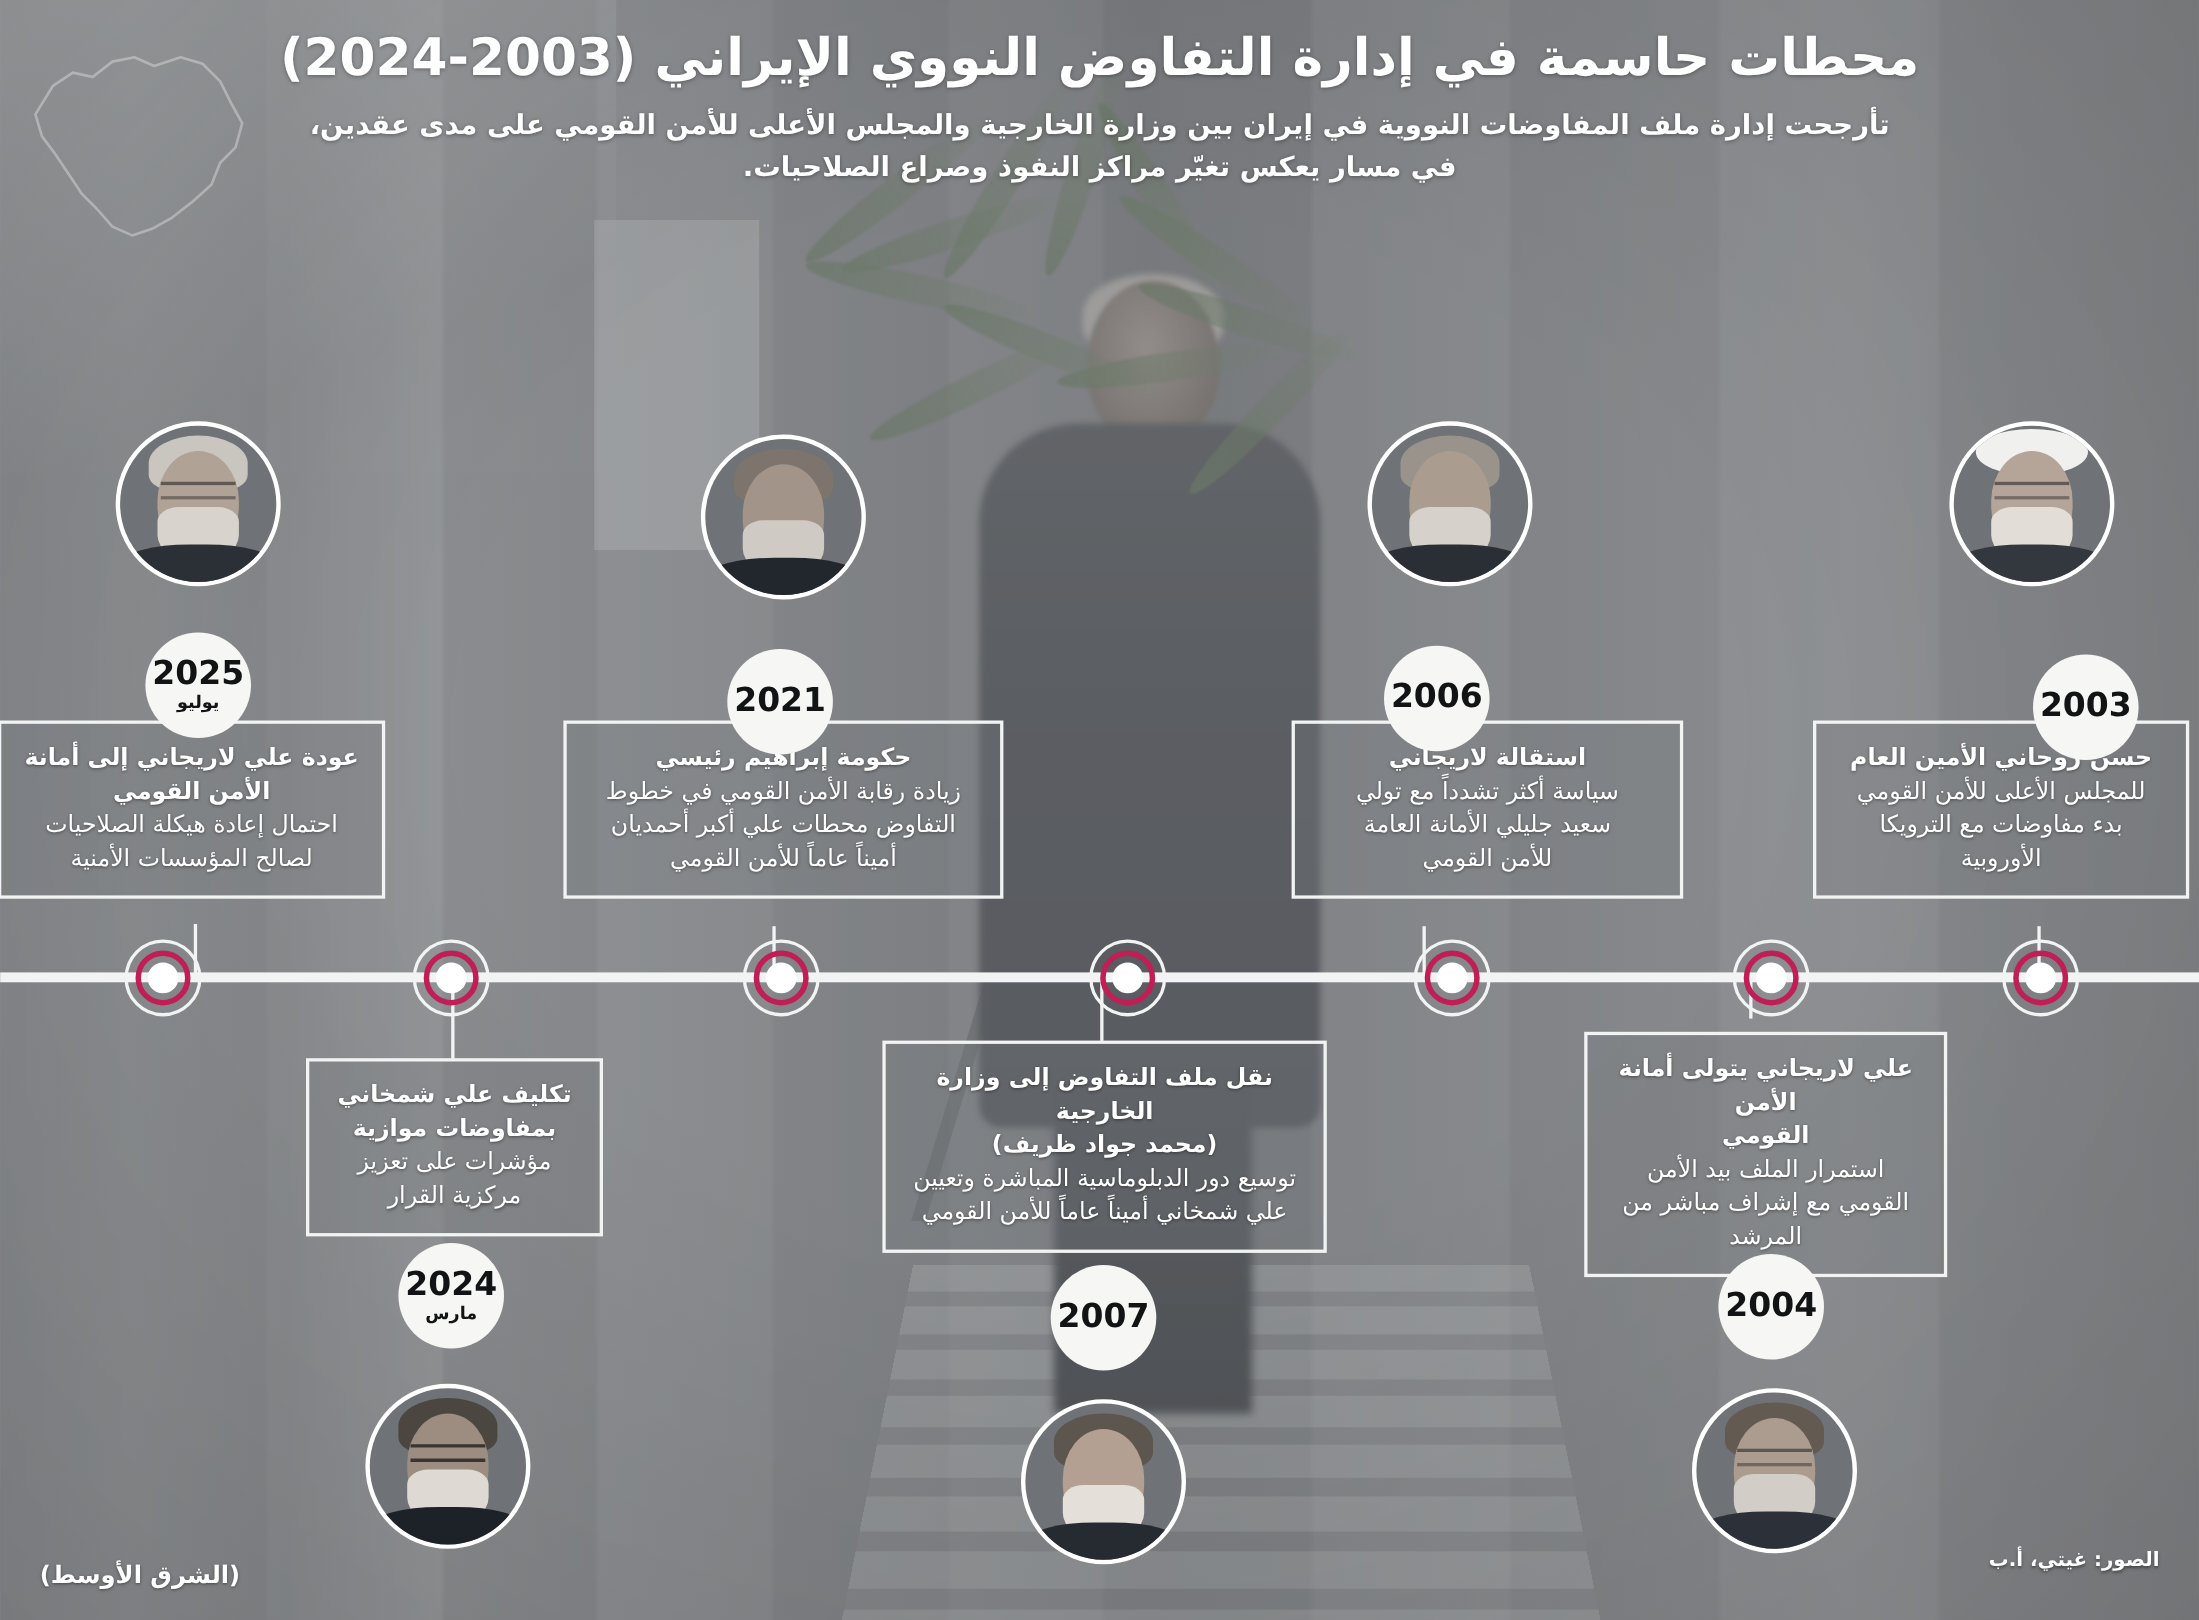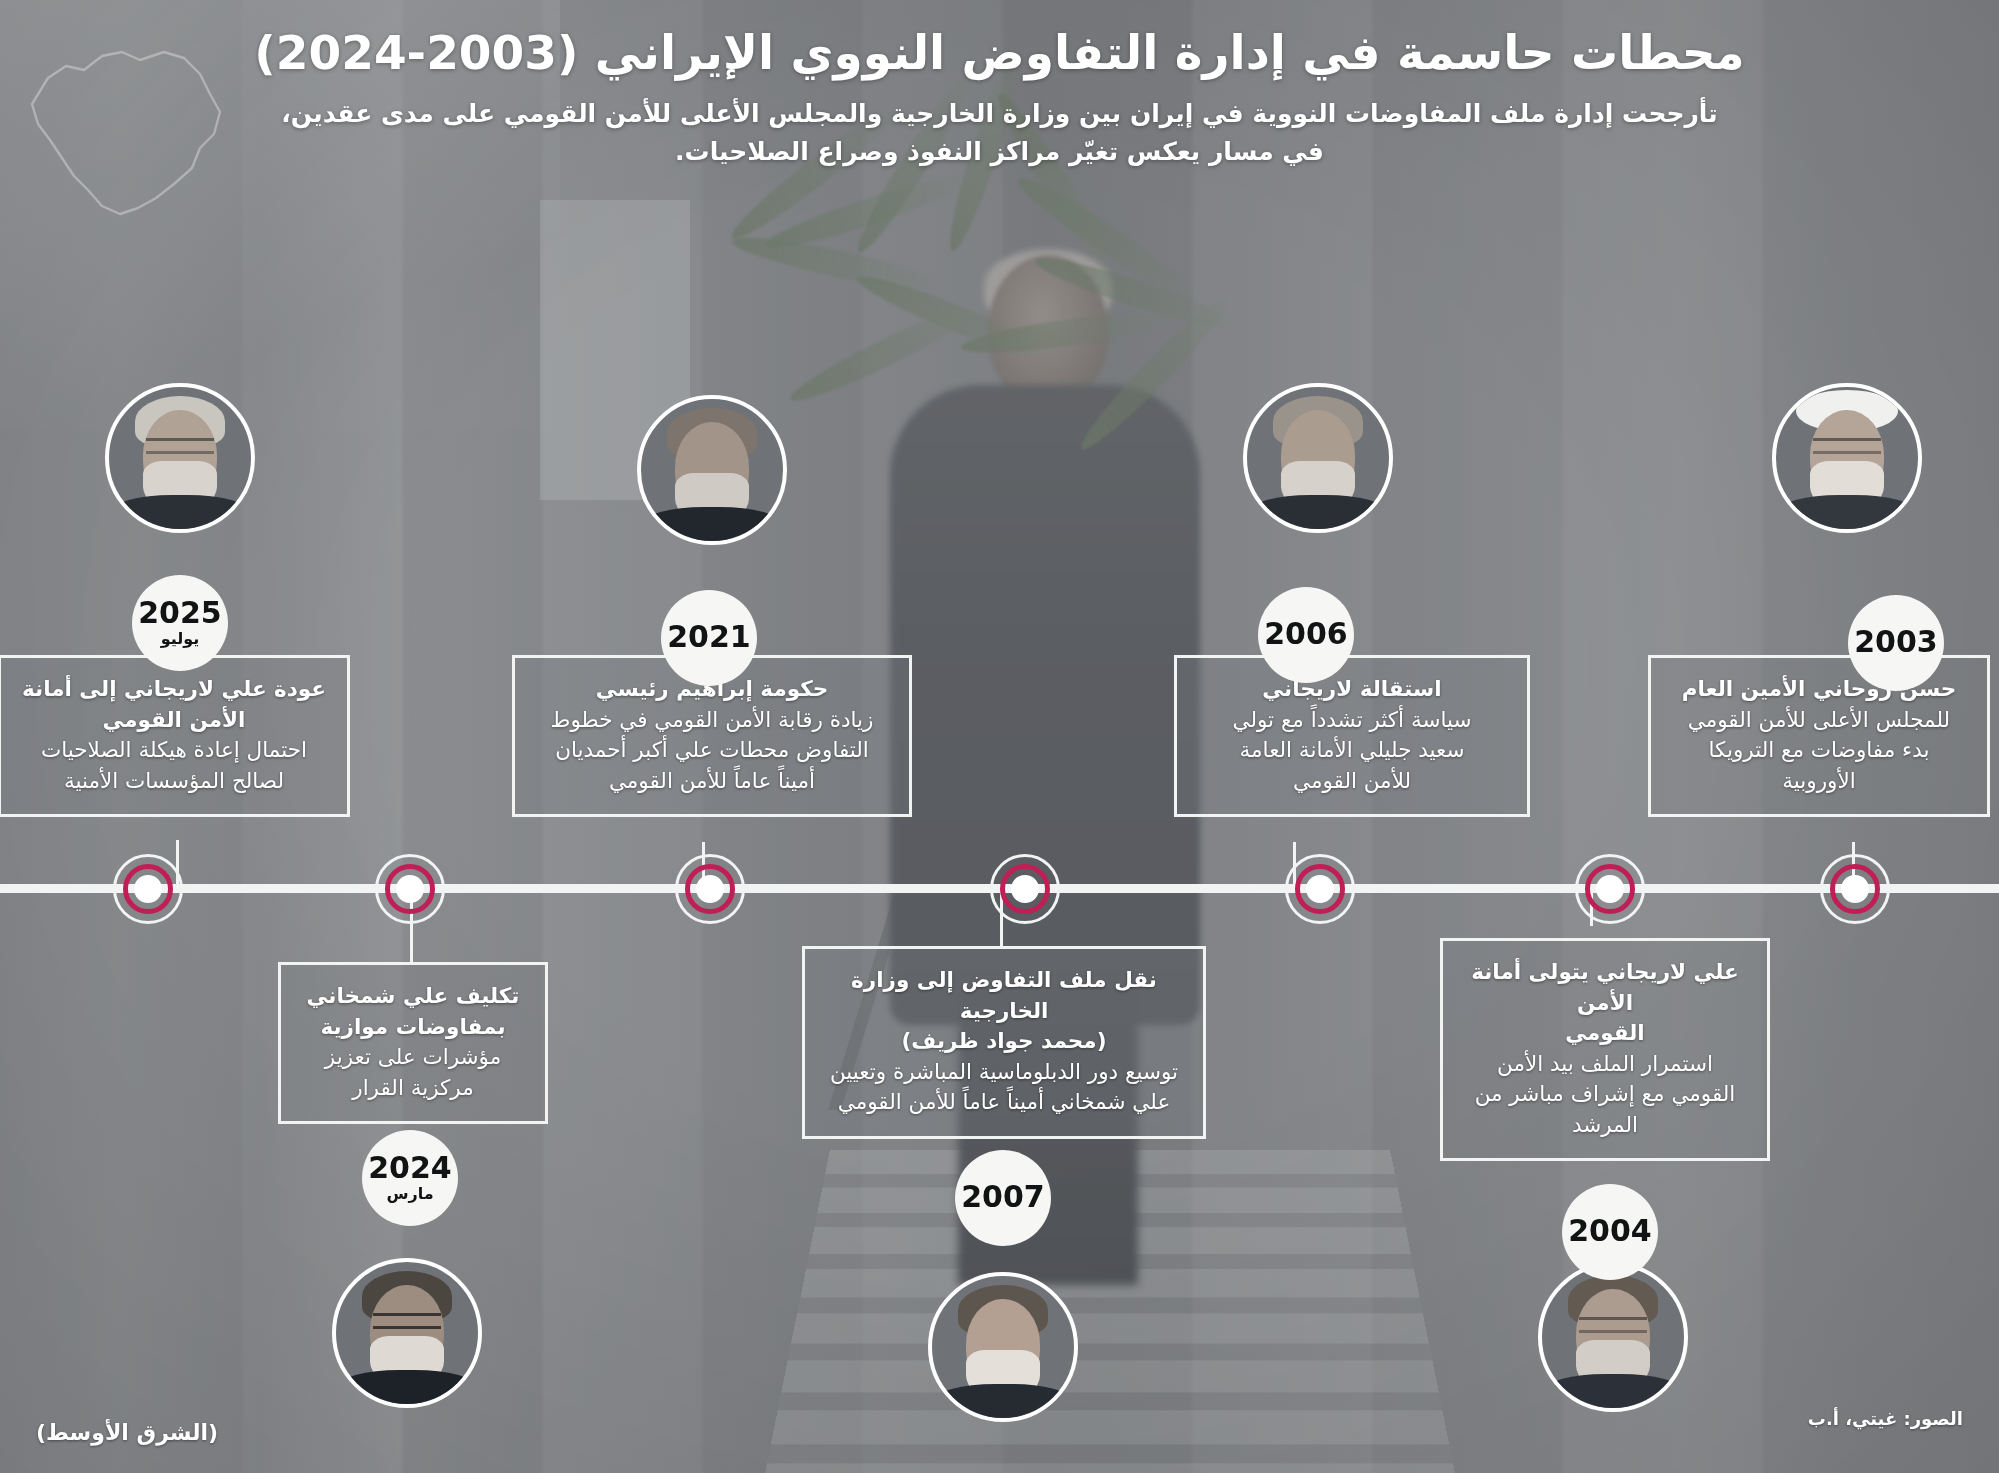--- a/index.html
+++ b/index.html
@@ -442,21 +442,21 @@
     </div>
   </div>
 
   <div class="card" style="left:1440px; top:938px; width:330px;">
     <p class="lead">علي لاريجاني يتولى أمانة الأمن</p>
     <p class="lead">القومي</p>
     <p class="sub">استمرار الملف بيد الأمن</p>
     <p class="sub">القومي مع إشراف مباشر من</p>
     <p class="sub">المرشد</p>
   </div>
-  <div class="year-bubble" style="left:1562px; top:1184px;text-align:center;">
+  <div class="year-bubble" style="left:1562px; top:1140px;text-align:center;">
     <span class="yr">2004</span>
     <span class="mo"></span>
   </div>
   <div class="portrait" style="left:1538px; top:1262px;">
     <div class="face">
       <div class="fhair" style="background:#635b52;"></div>
       <div class="fskin" style="background:#ac9c8f;"></div>
       <div class="fglass"></div>
       <div class="fbeard" style="background:#d2cec7;"></div>
       <div class="fsuit" style="background:#2c3038;"></div>

